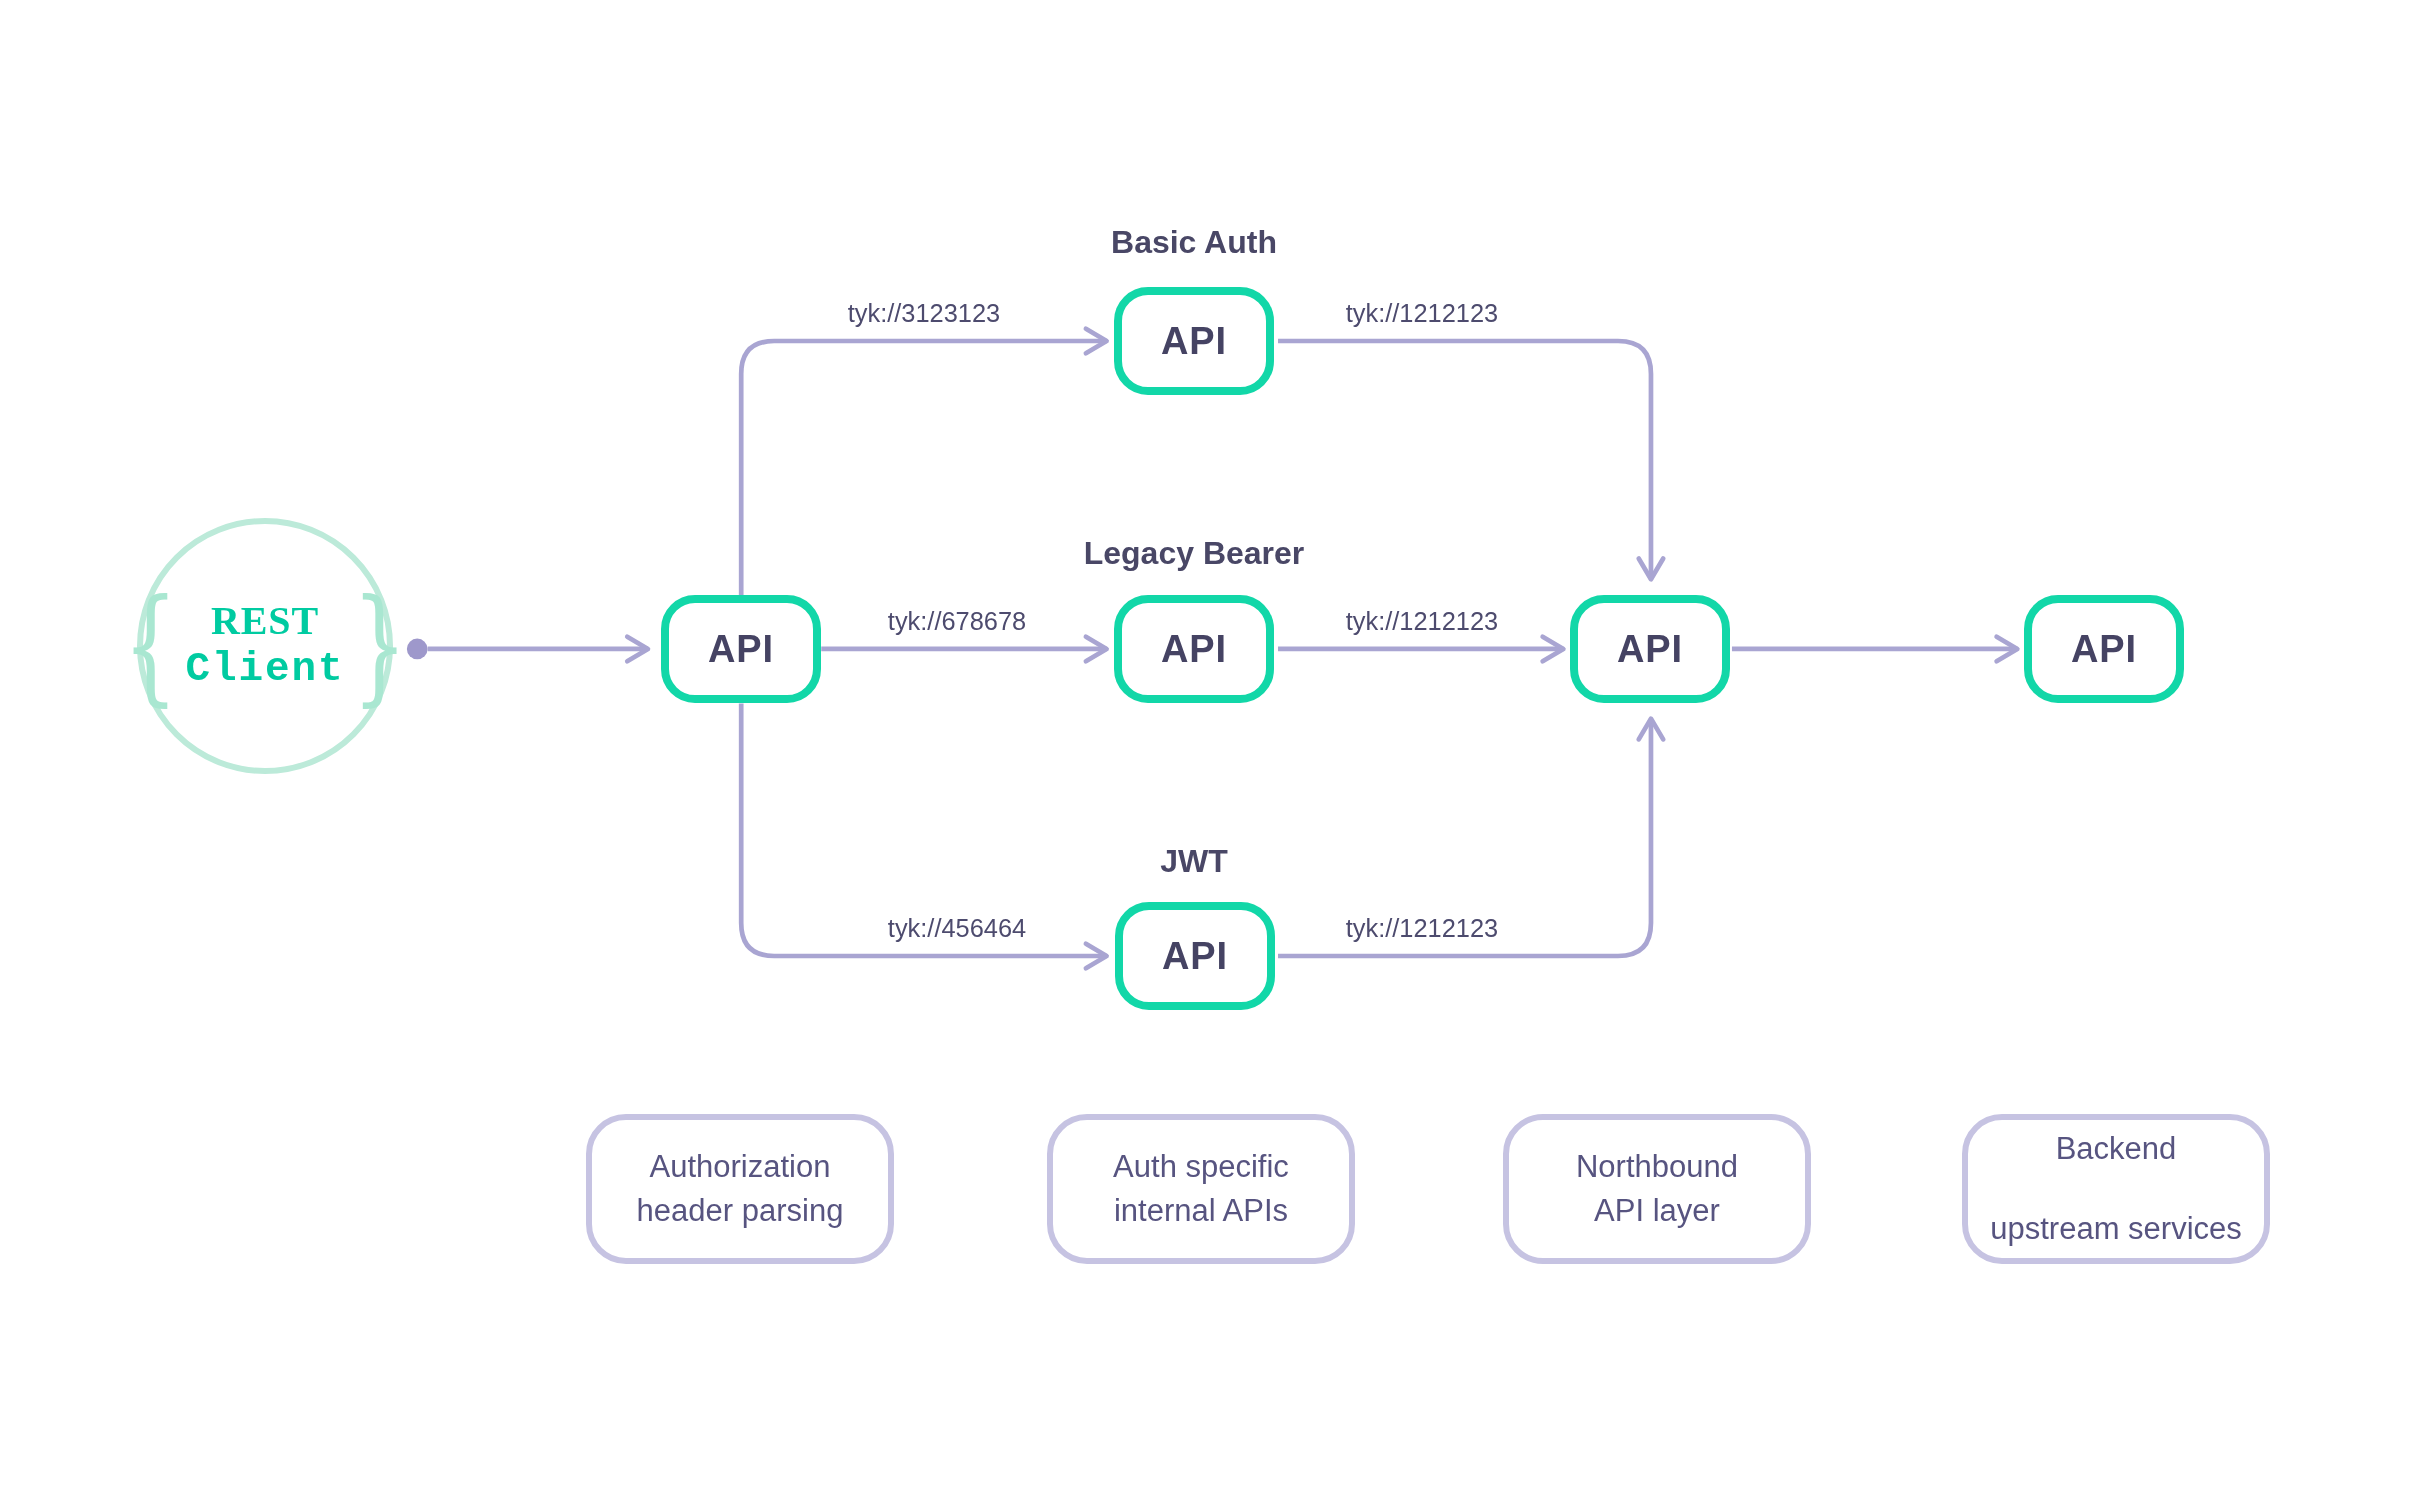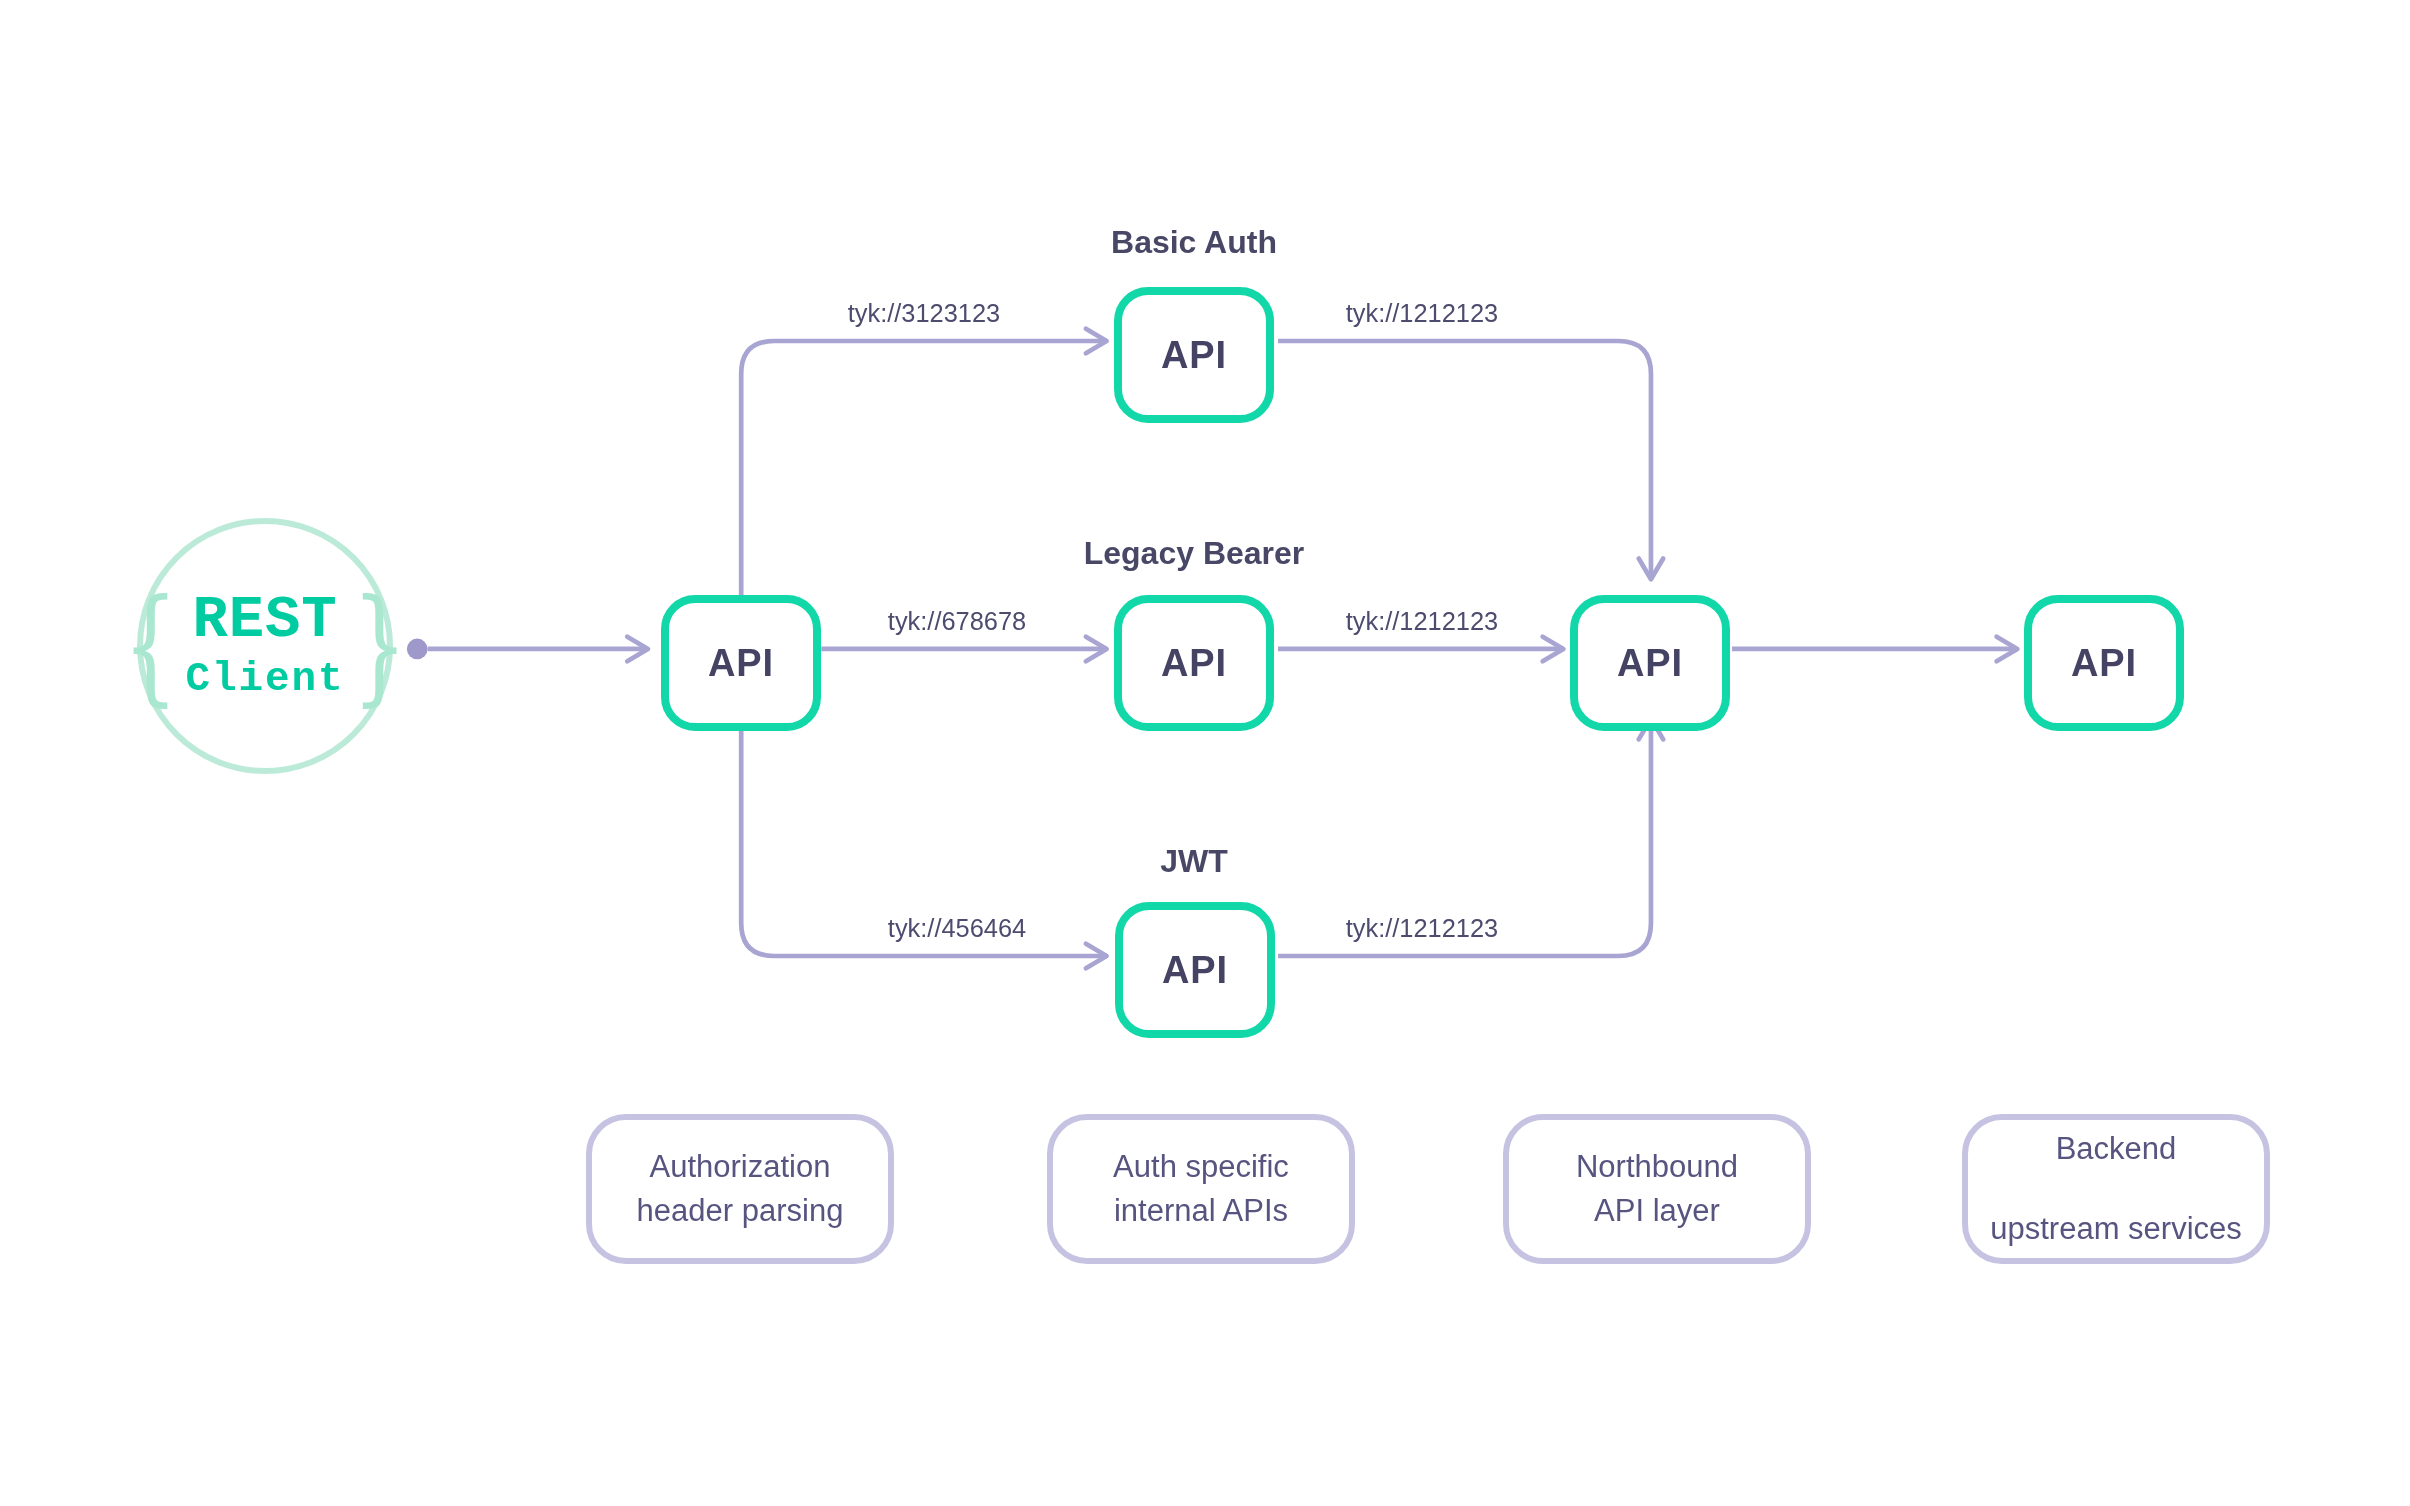--- a/index.html
+++ b/index.html
@@ -45,21 +45,21 @@
     fill:none;
     stroke-linecap:round;
     stroke-linejoin:round;
   }
   .start-dot{ fill:var(--purple-dot); }
 
   .api-node{
     position:absolute;
     box-sizing:border-box;
     width:160px;
-    height:136px;
+    height:108px;
     background:#fff;
     border:8.5px solid var(--teal);
     border-radius:34px;
     display:flex;
     align-items:center;
     justify-content:center;
     font-size:38px;
     font-weight:600;
     letter-spacing:0.9px;
     color:var(--slate-text);
@@ -119,23 +119,23 @@
     user-select:none;
   }
   .client-brace.left{ margin-right:7.5px; }
   .client-brace.right{ margin-left:7.5px; }
   .client-text{
     display:flex;
     flex-direction:column;
     align-items:center;
   }
   .client-title{
-    font-family:Liberation Mono, monospace;
+    font-family:Liberation Serif, serif;
     font-weight:bold;
-    font-size:59px;
+    font-size:40px;
     line-height:1.05;
     letter-spacing:0.9px;
     color:var(--teal-text);
   }
   .client-subtitle{
     font-family:"Liberation Mono", monospace;
     font-weight:bold;
     font-size:41px;
     letter-spacing:1.9px;
     color:var(--teal-text);

